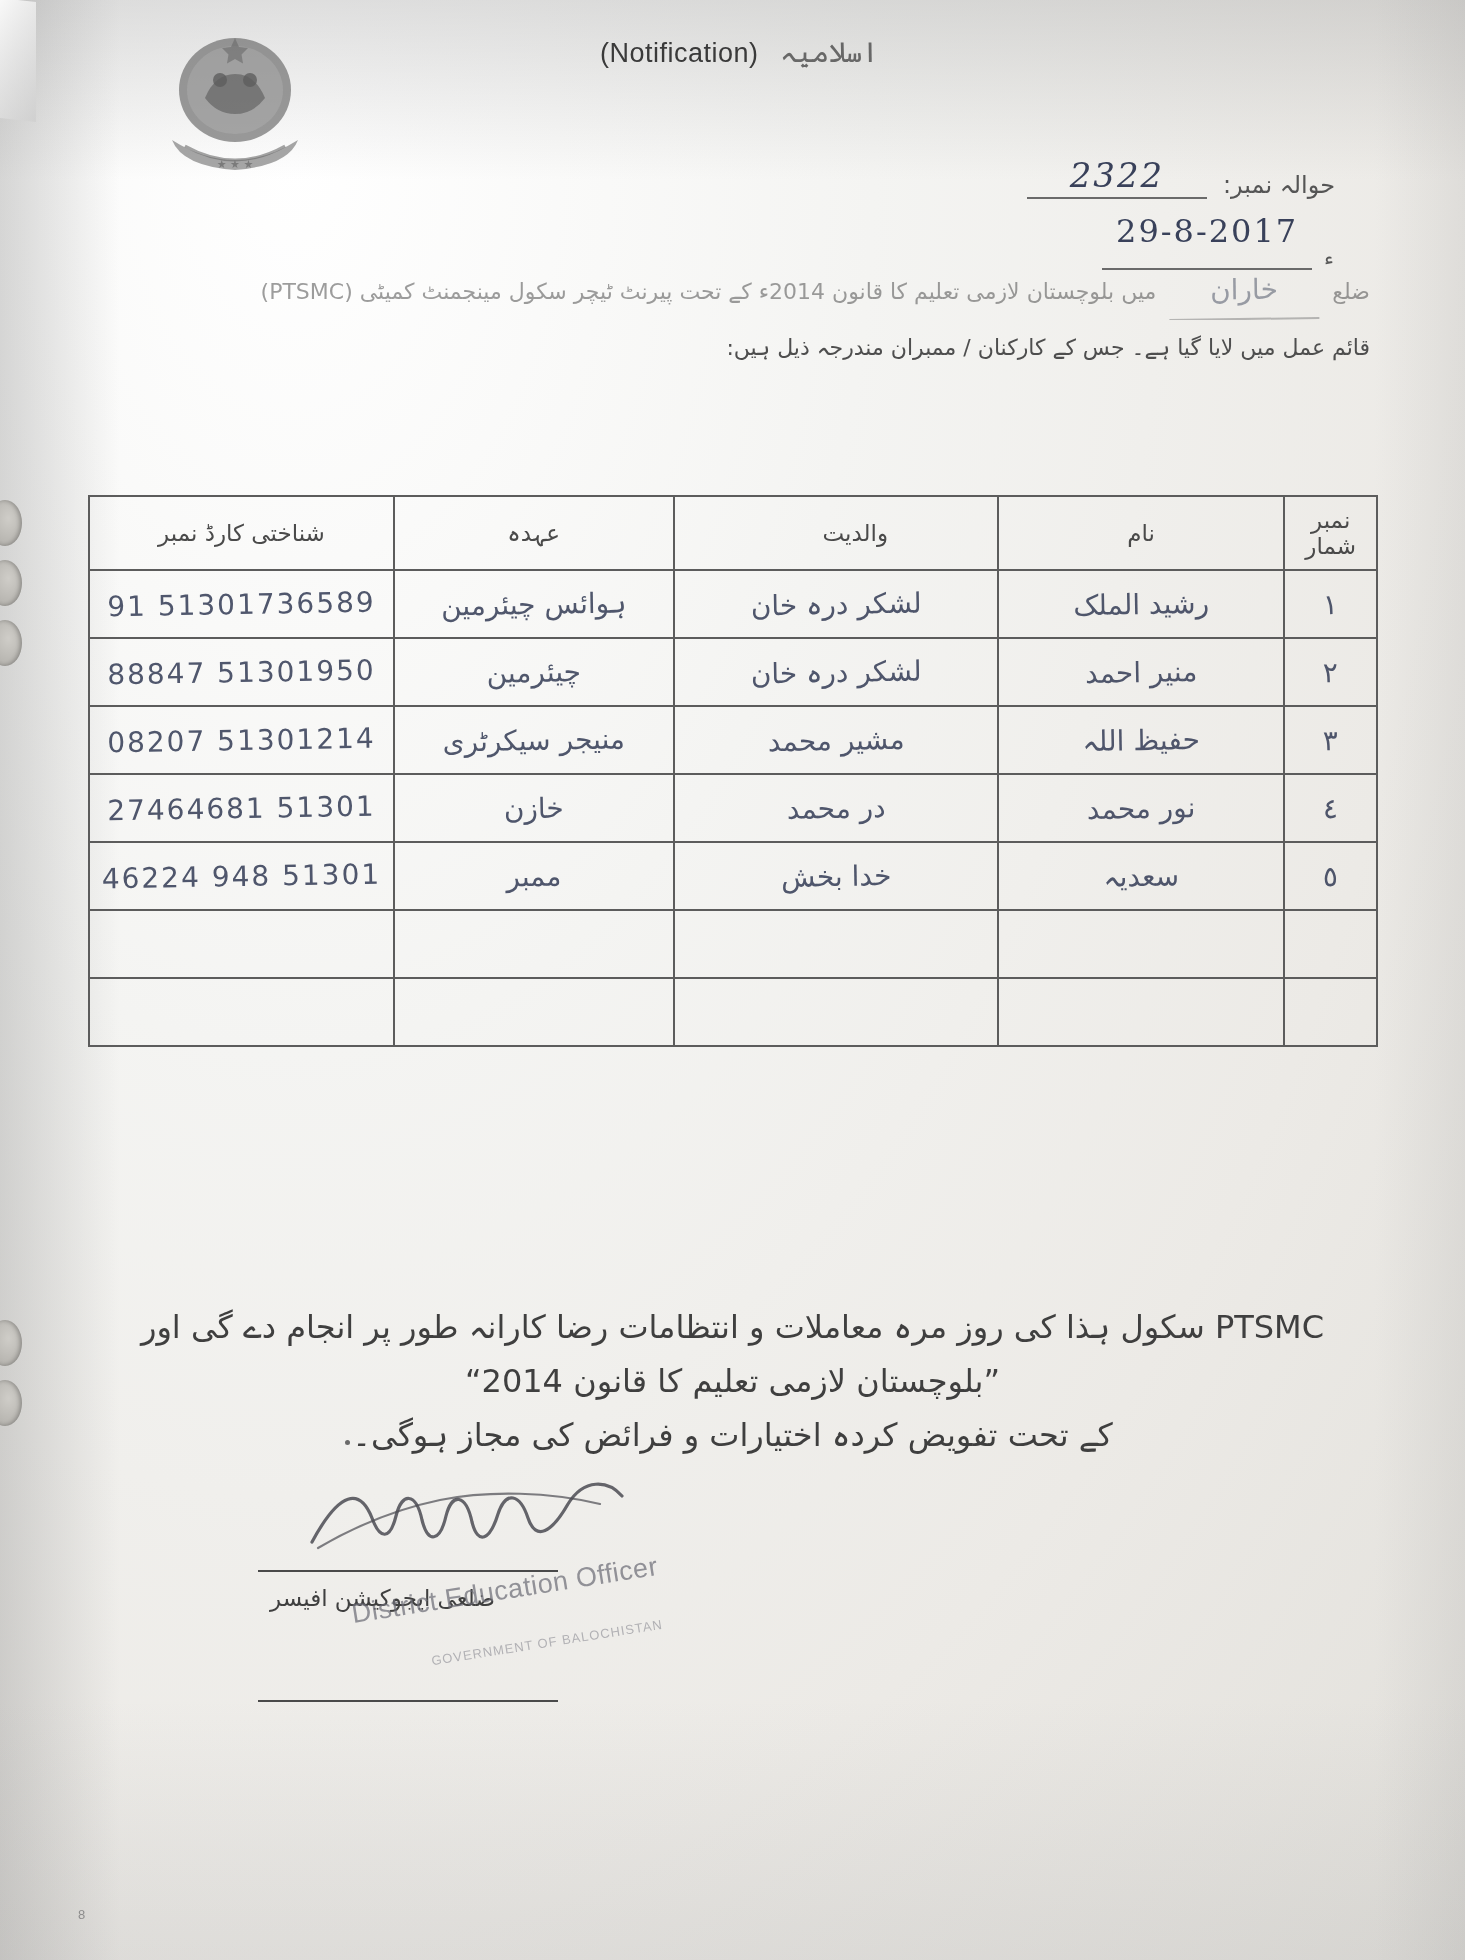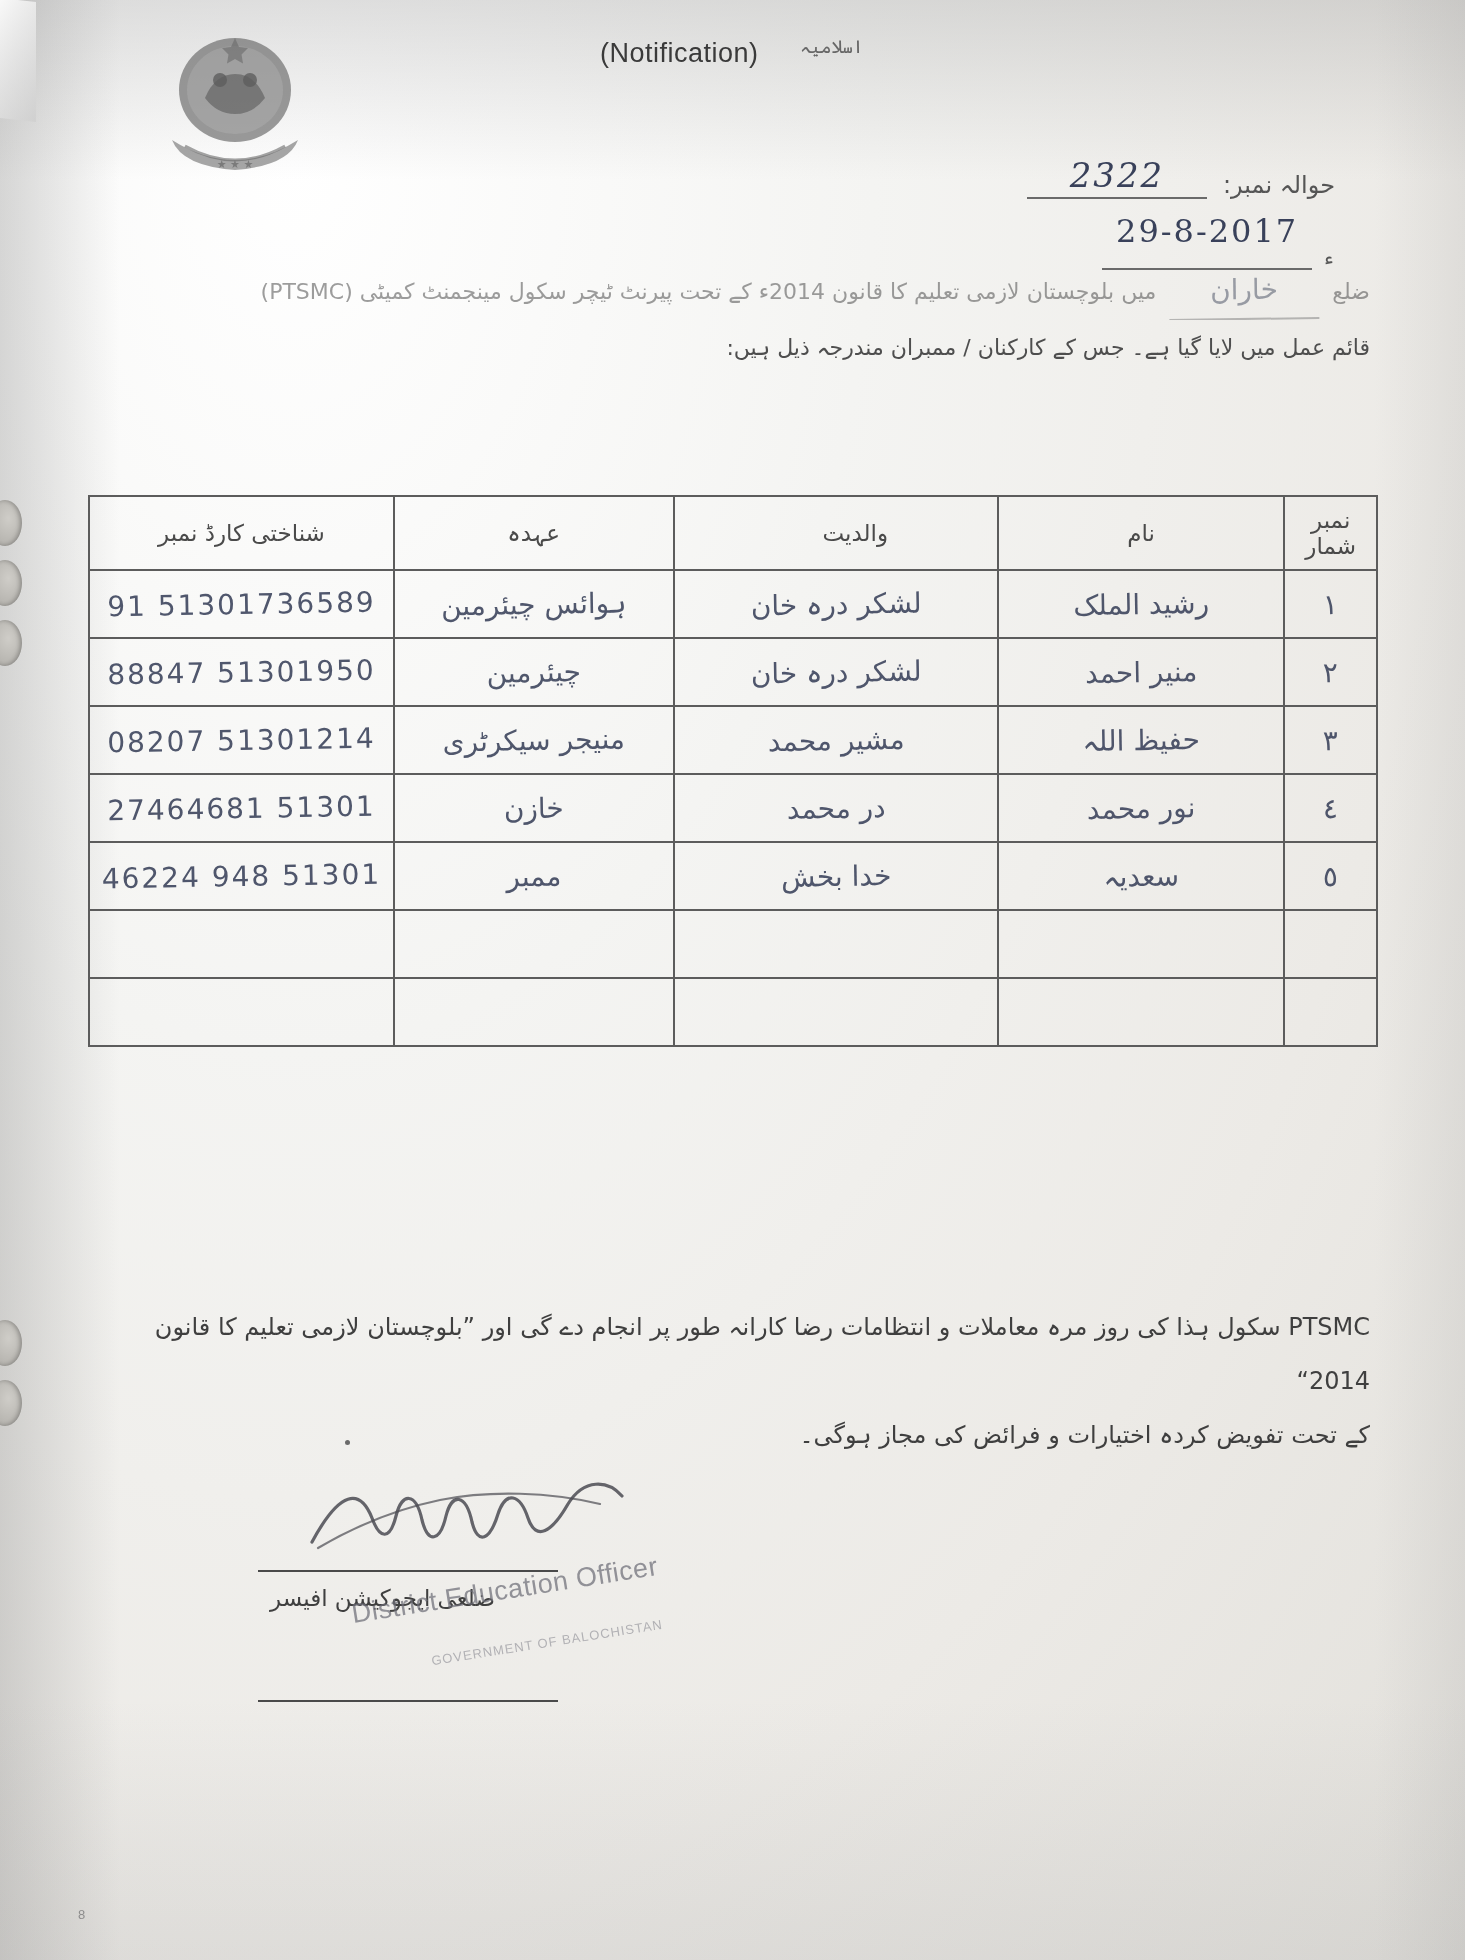--- a/index.html
+++ b/index.html
@@ -76,23 +76,23 @@
   .notification-label {
     position: absolute;
     left: 600px;
     top: 38px;
     font-size: 27px;
     letter-spacing: 0.5px;
     color: #3a3a3a;
   }
   .islamia-label {
     position: absolute;
-    left: 800px;
+    left: 780px;
     top: 36px;
-    font-size: 18px;
+    font-size: 28px;
     font-family: Liberation Serif, serif;
     direction: rtl;
     color: #4a4a4a;
     opacity: .8;
   }
 
   
   .hand {
     font-family: "DejaVu Sans", sans-serif;
     color: #3b4358;
@@ -203,23 +203,23 @@
   td.cnic { font-family:"DejaVu Serif", serif; letter-spacing: 2px; font-size: 27px; }
   td.sr { font-size: 26px; }
 
   
   .footer-para {
     position: absolute;
     left: 95px;
     right: 95px;
     top: 1300px;
     direction: rtl;
-    text-align: right;
+    text-align: center;
     font-family: "DejaVu Sans", sans-serif;
-    font-size: 24px;
+    font-size: 32px;
     line-height: 54px;
     color: #3f3f3f;
   }
 
   
   .signature {
     position: absolute;
     left: 300px;
     top: 1470px;
     width: 330px;

